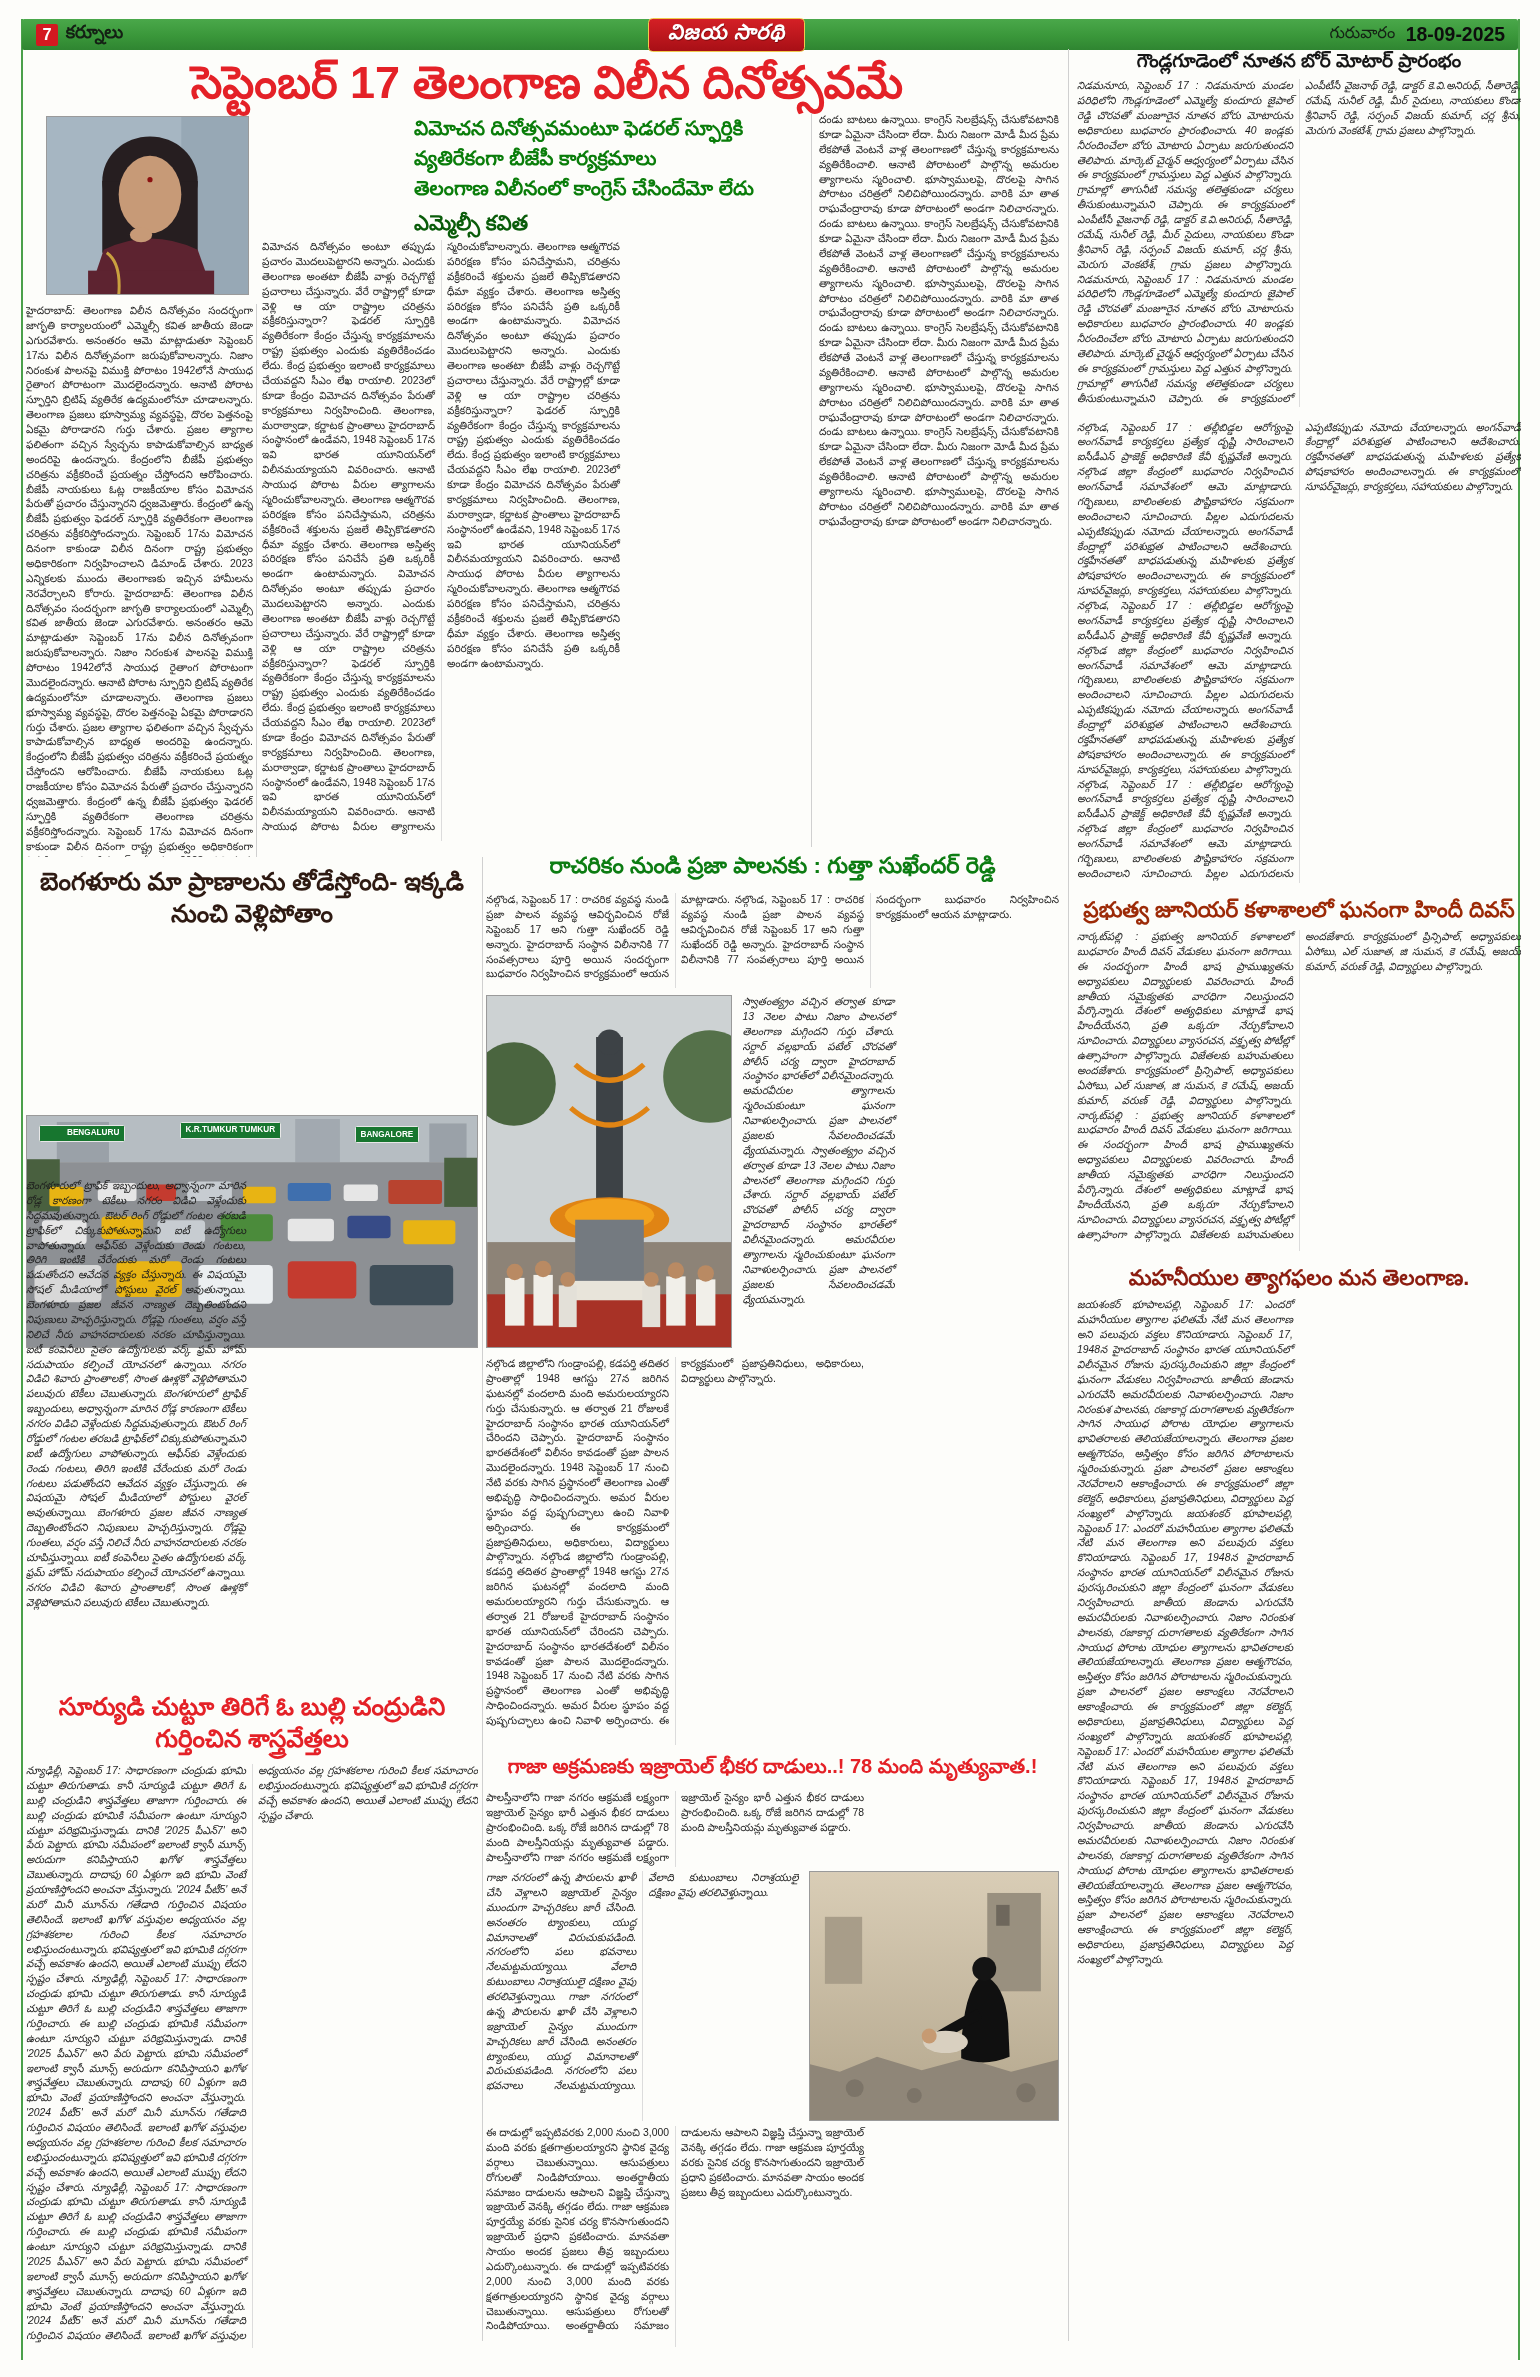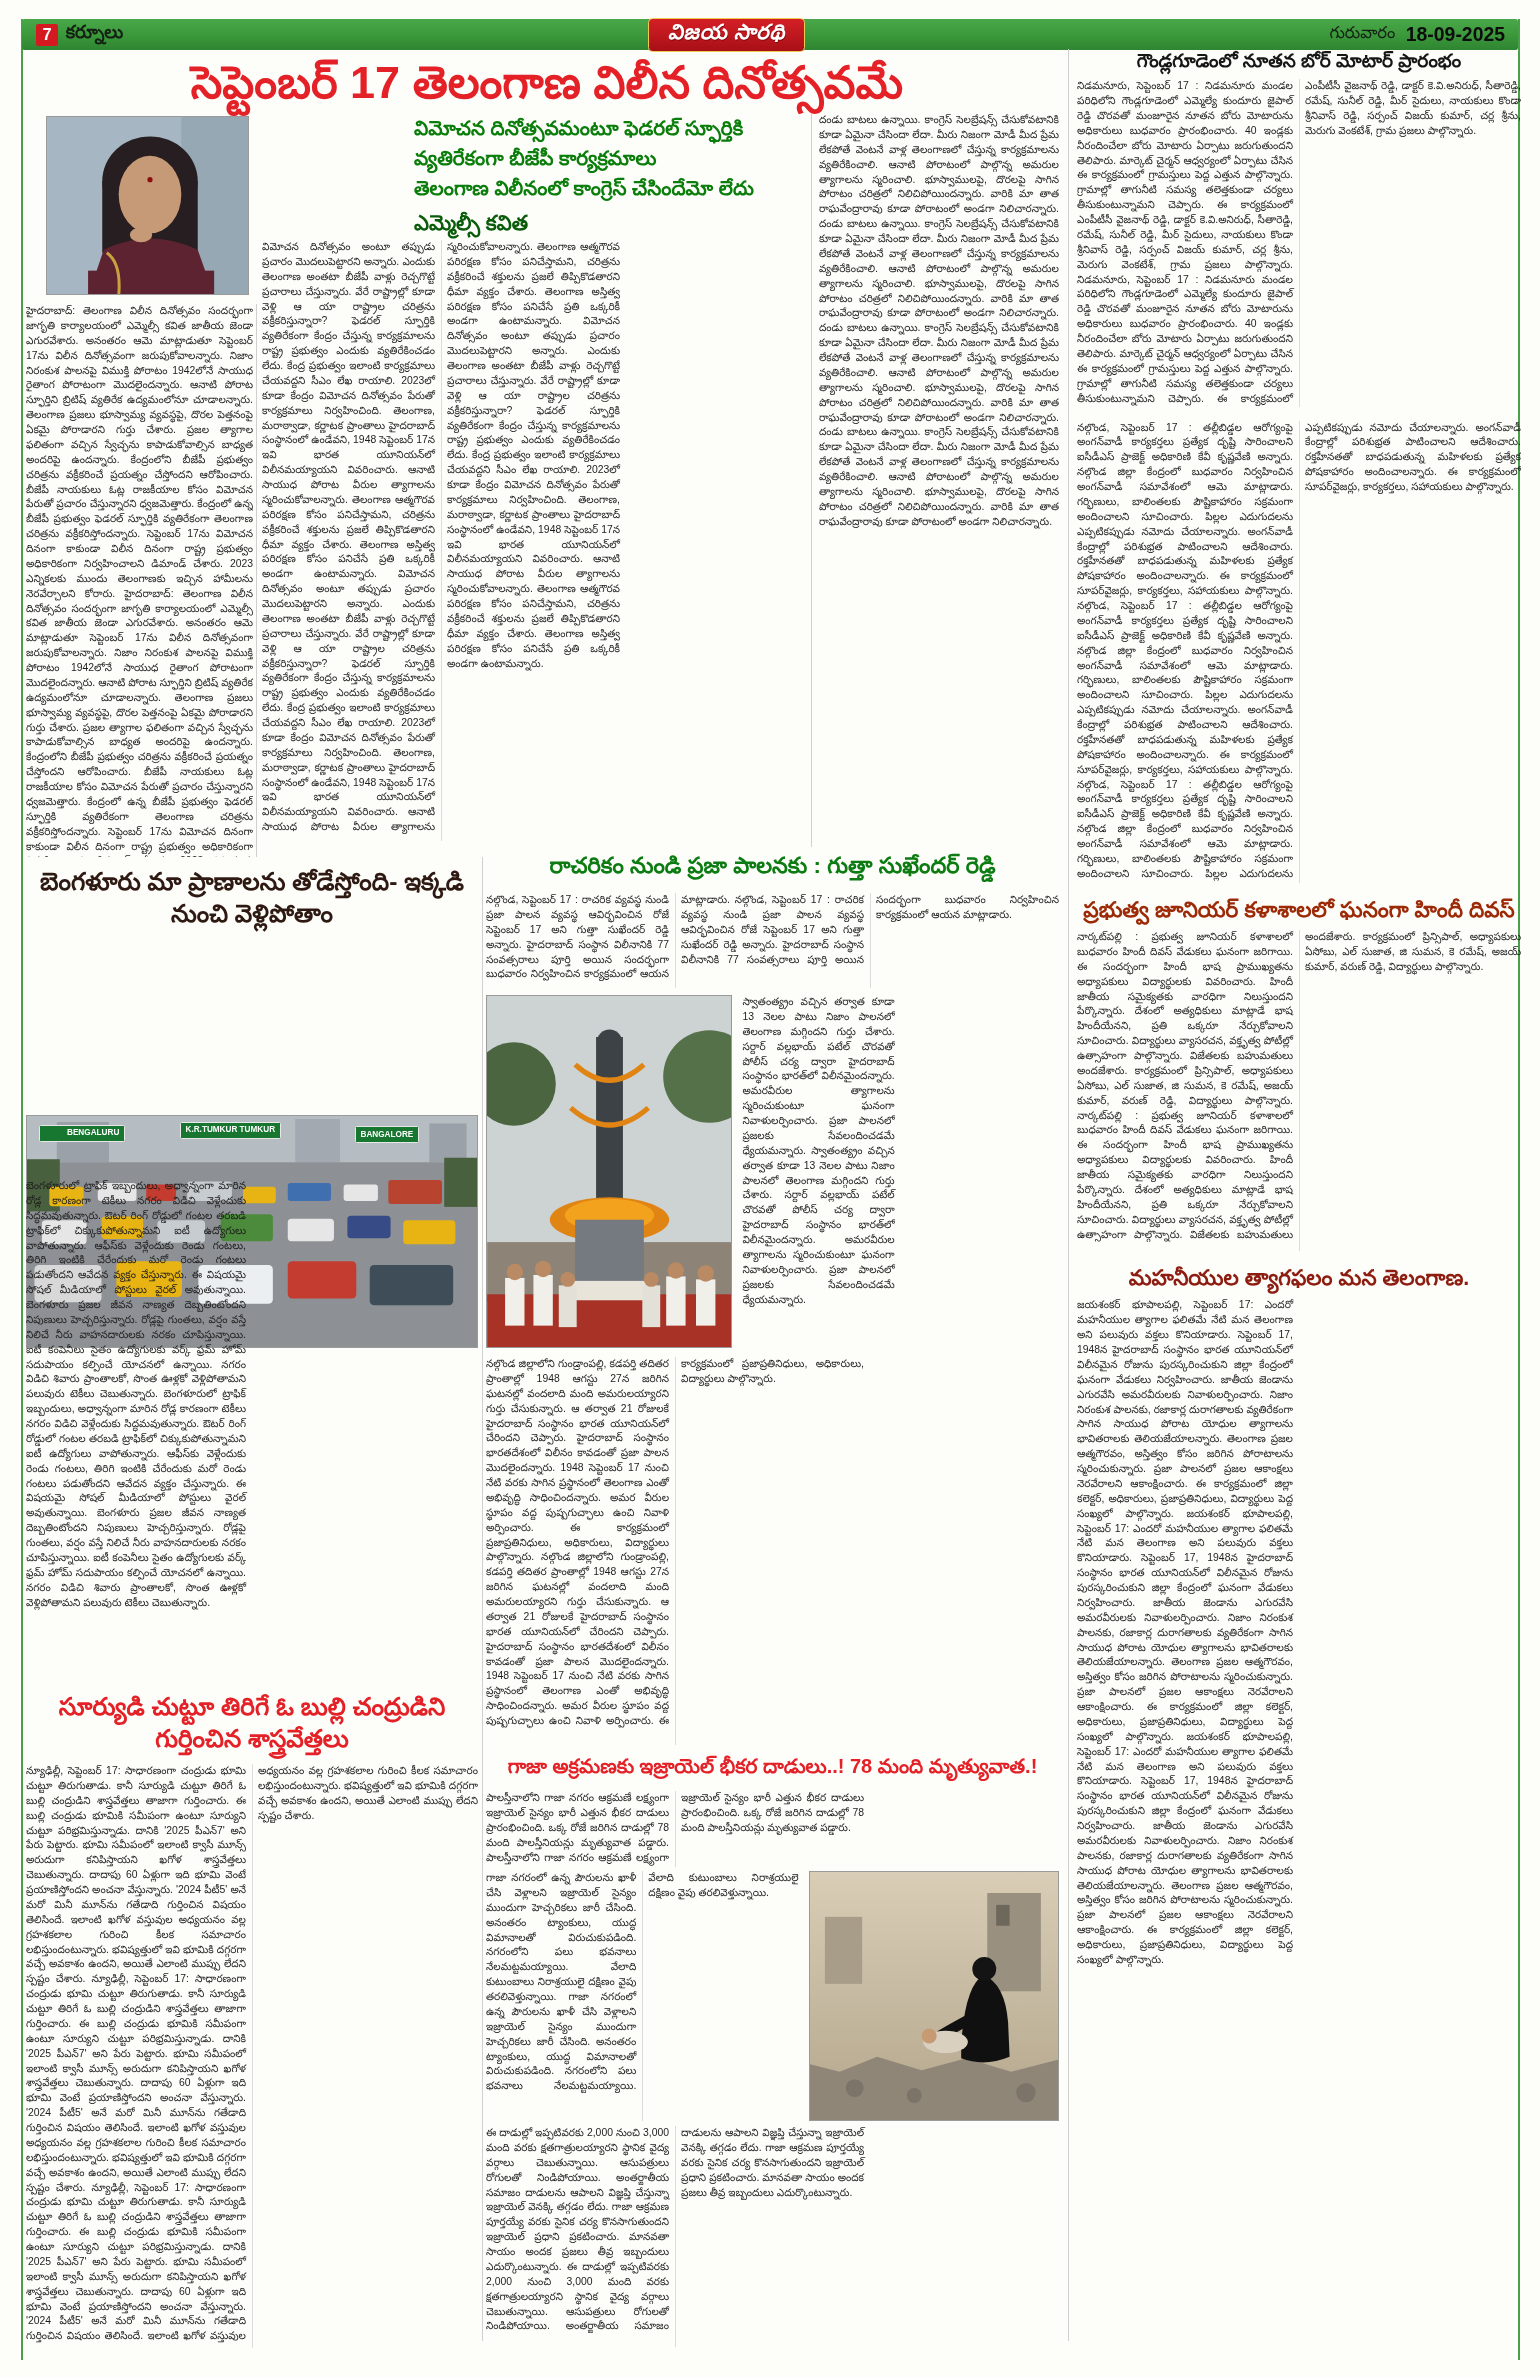--- a/index.html
+++ b/index.html
@@ -41,21 +41,21 @@
   .h-red{color:#e42127;}
   .h-dark{color:#2e1a12;}
   .h-maroon{color:#9c2a07;}
   .h-maroon2{color:#8c1d10;}
   .sec-head{font-weight:800;text-align:center;line-height:1.3;}
   
   .body-text{
     font-size:10.4px;line-height:1.43;text-align:justify;color:#1d1d1d;
     overflow:hidden;column-gap:12px;column-rule:0.7px solid #dcdcdc;column-fill:auto;
   }
-  .cols2{column-count:2;}
+  .cols2{column-count:2;font-style:italic;}
   .cols3{column-count:3;}
   .subhead-block{left:414px;top:113px;width:391px;text-align:left;}
   .subhead-line{font-size:20px;font-weight:800;color:#0a7d0a;line-height:1.5;}
   .subhead-byline{font-size:21px;font-weight:800;color:#0a5c0a;margin-top:7.5px;}
   .rule-v{width:0.7px;background:#d0d0d0;}
   
   .photo{border:0.7px solid #9a9a9a;box-sizing:border-box;overflow:hidden;background:#ccc;position:relative;}
   .photo svg{display:block;}
   .sign{
     position:absolute;background:#17762f;color:#fff;font-size:8.2px;font-weight:bold;

